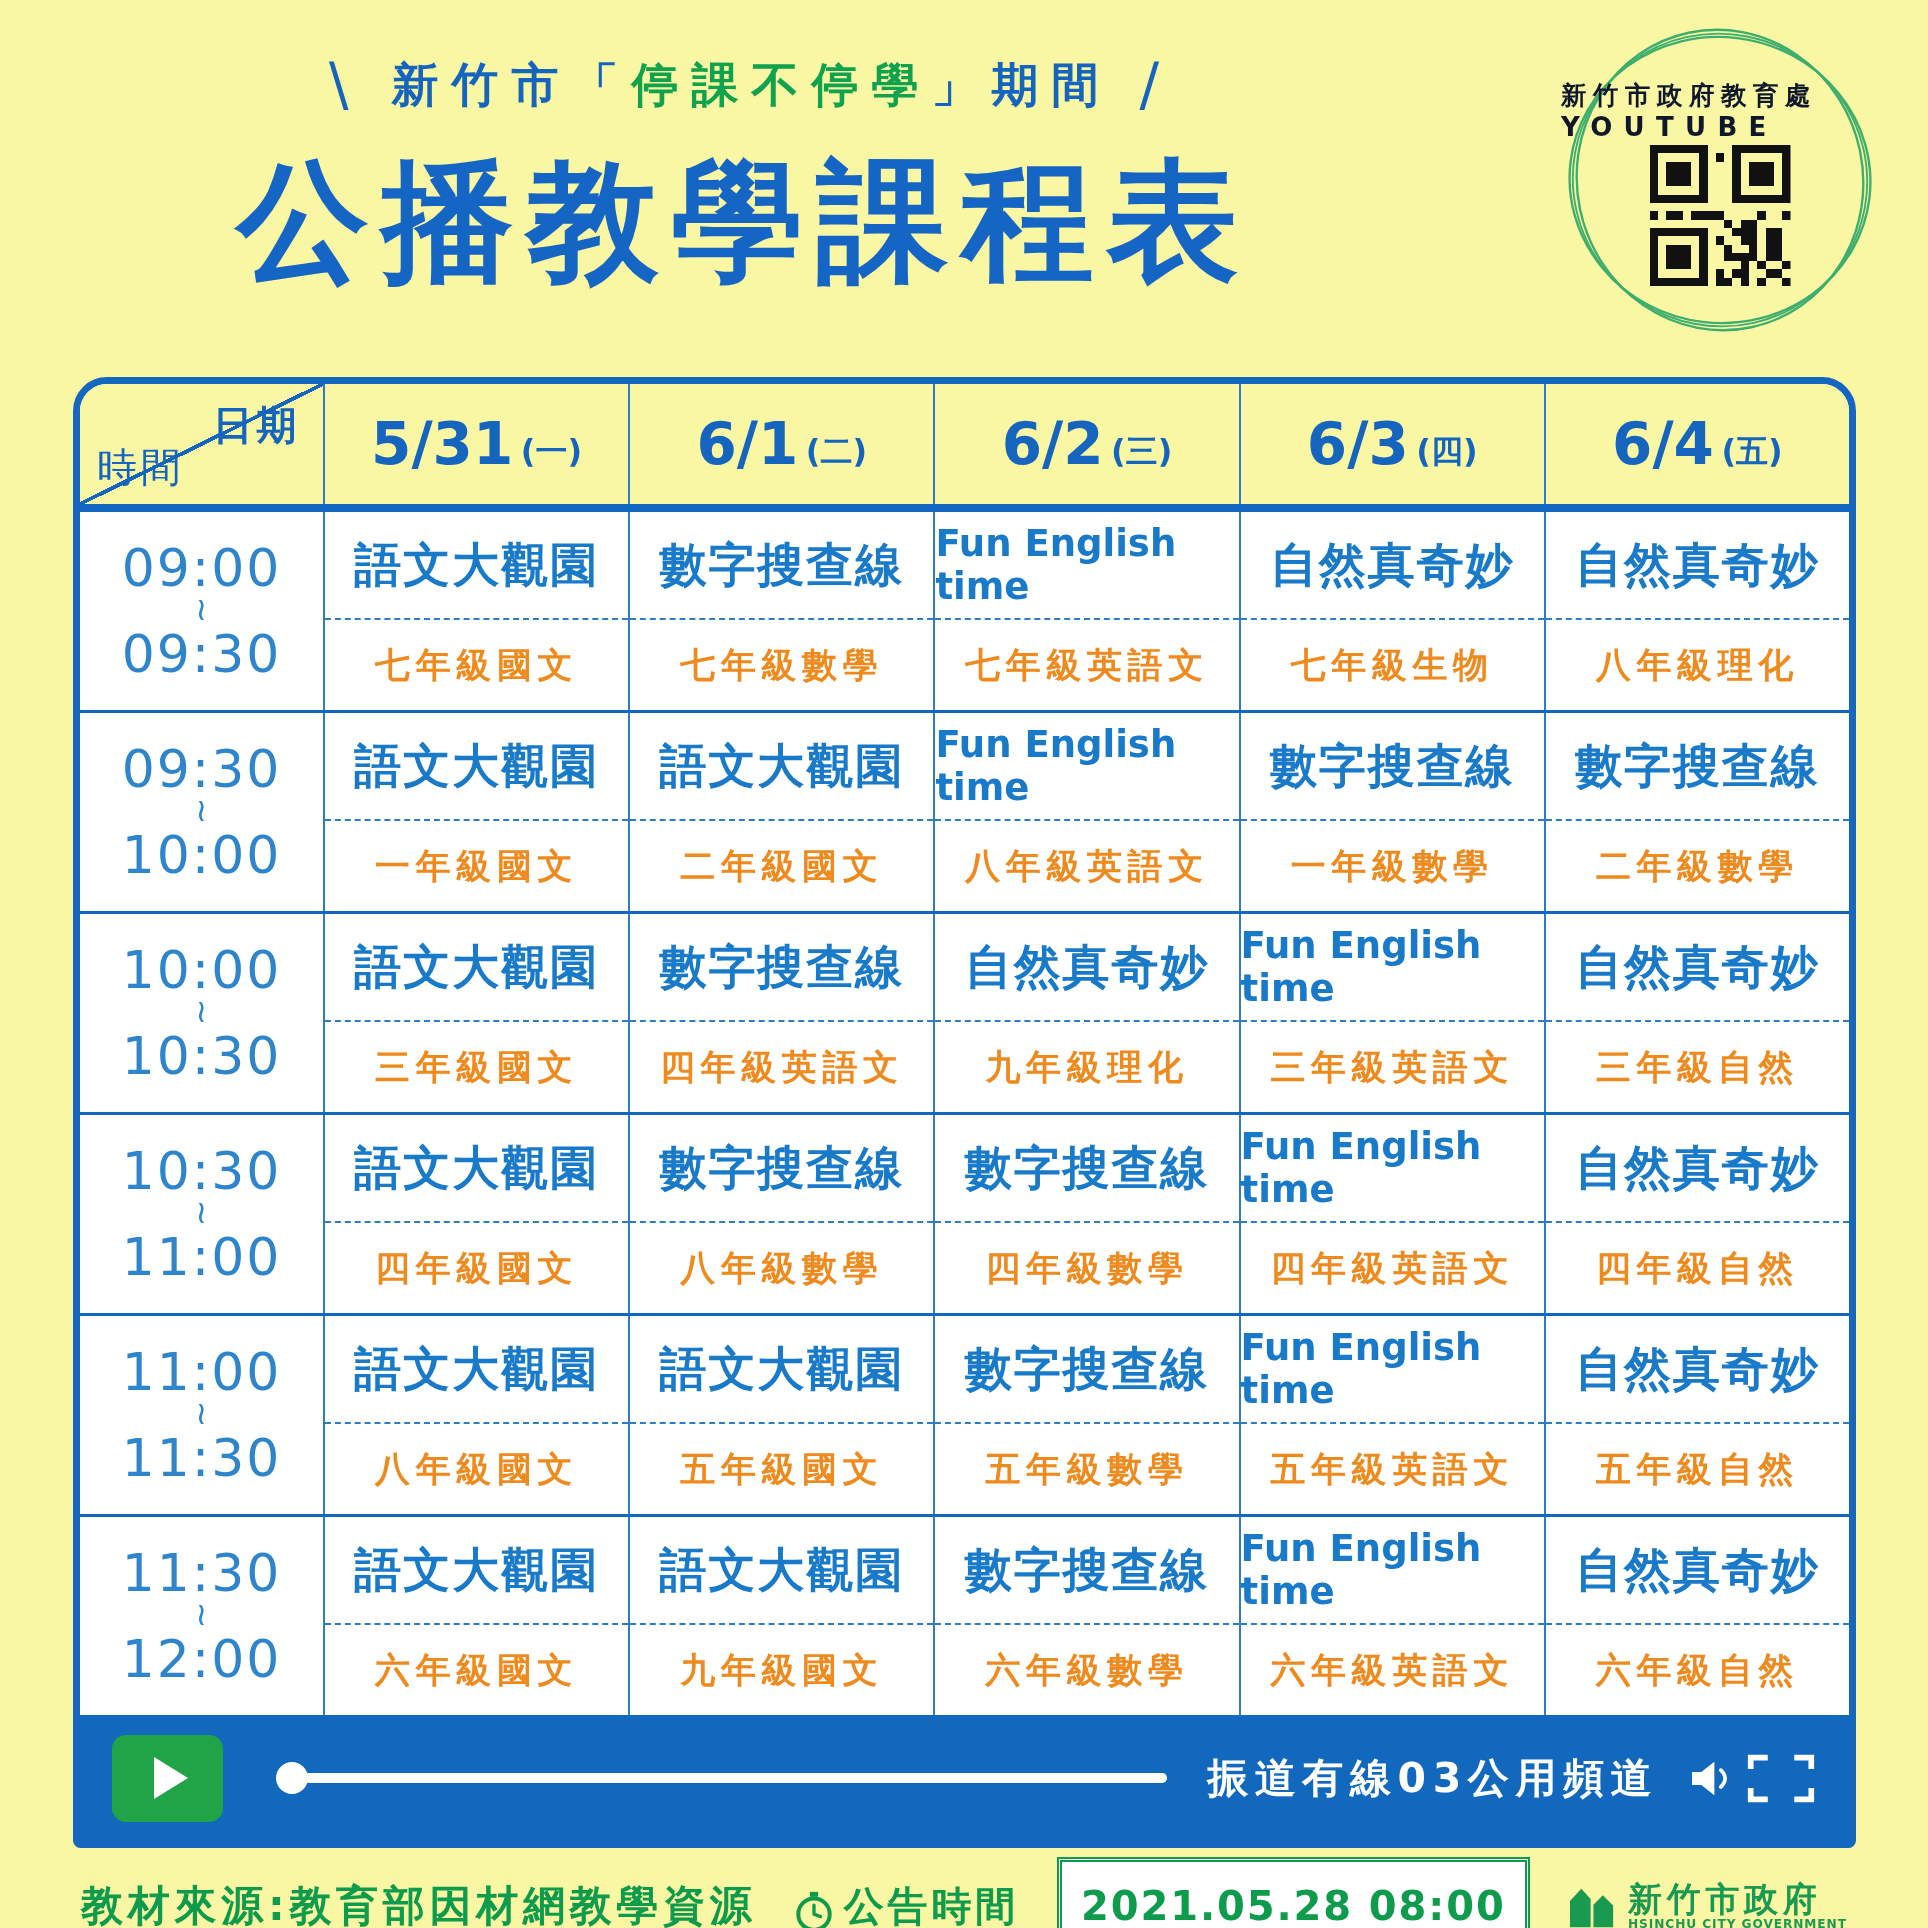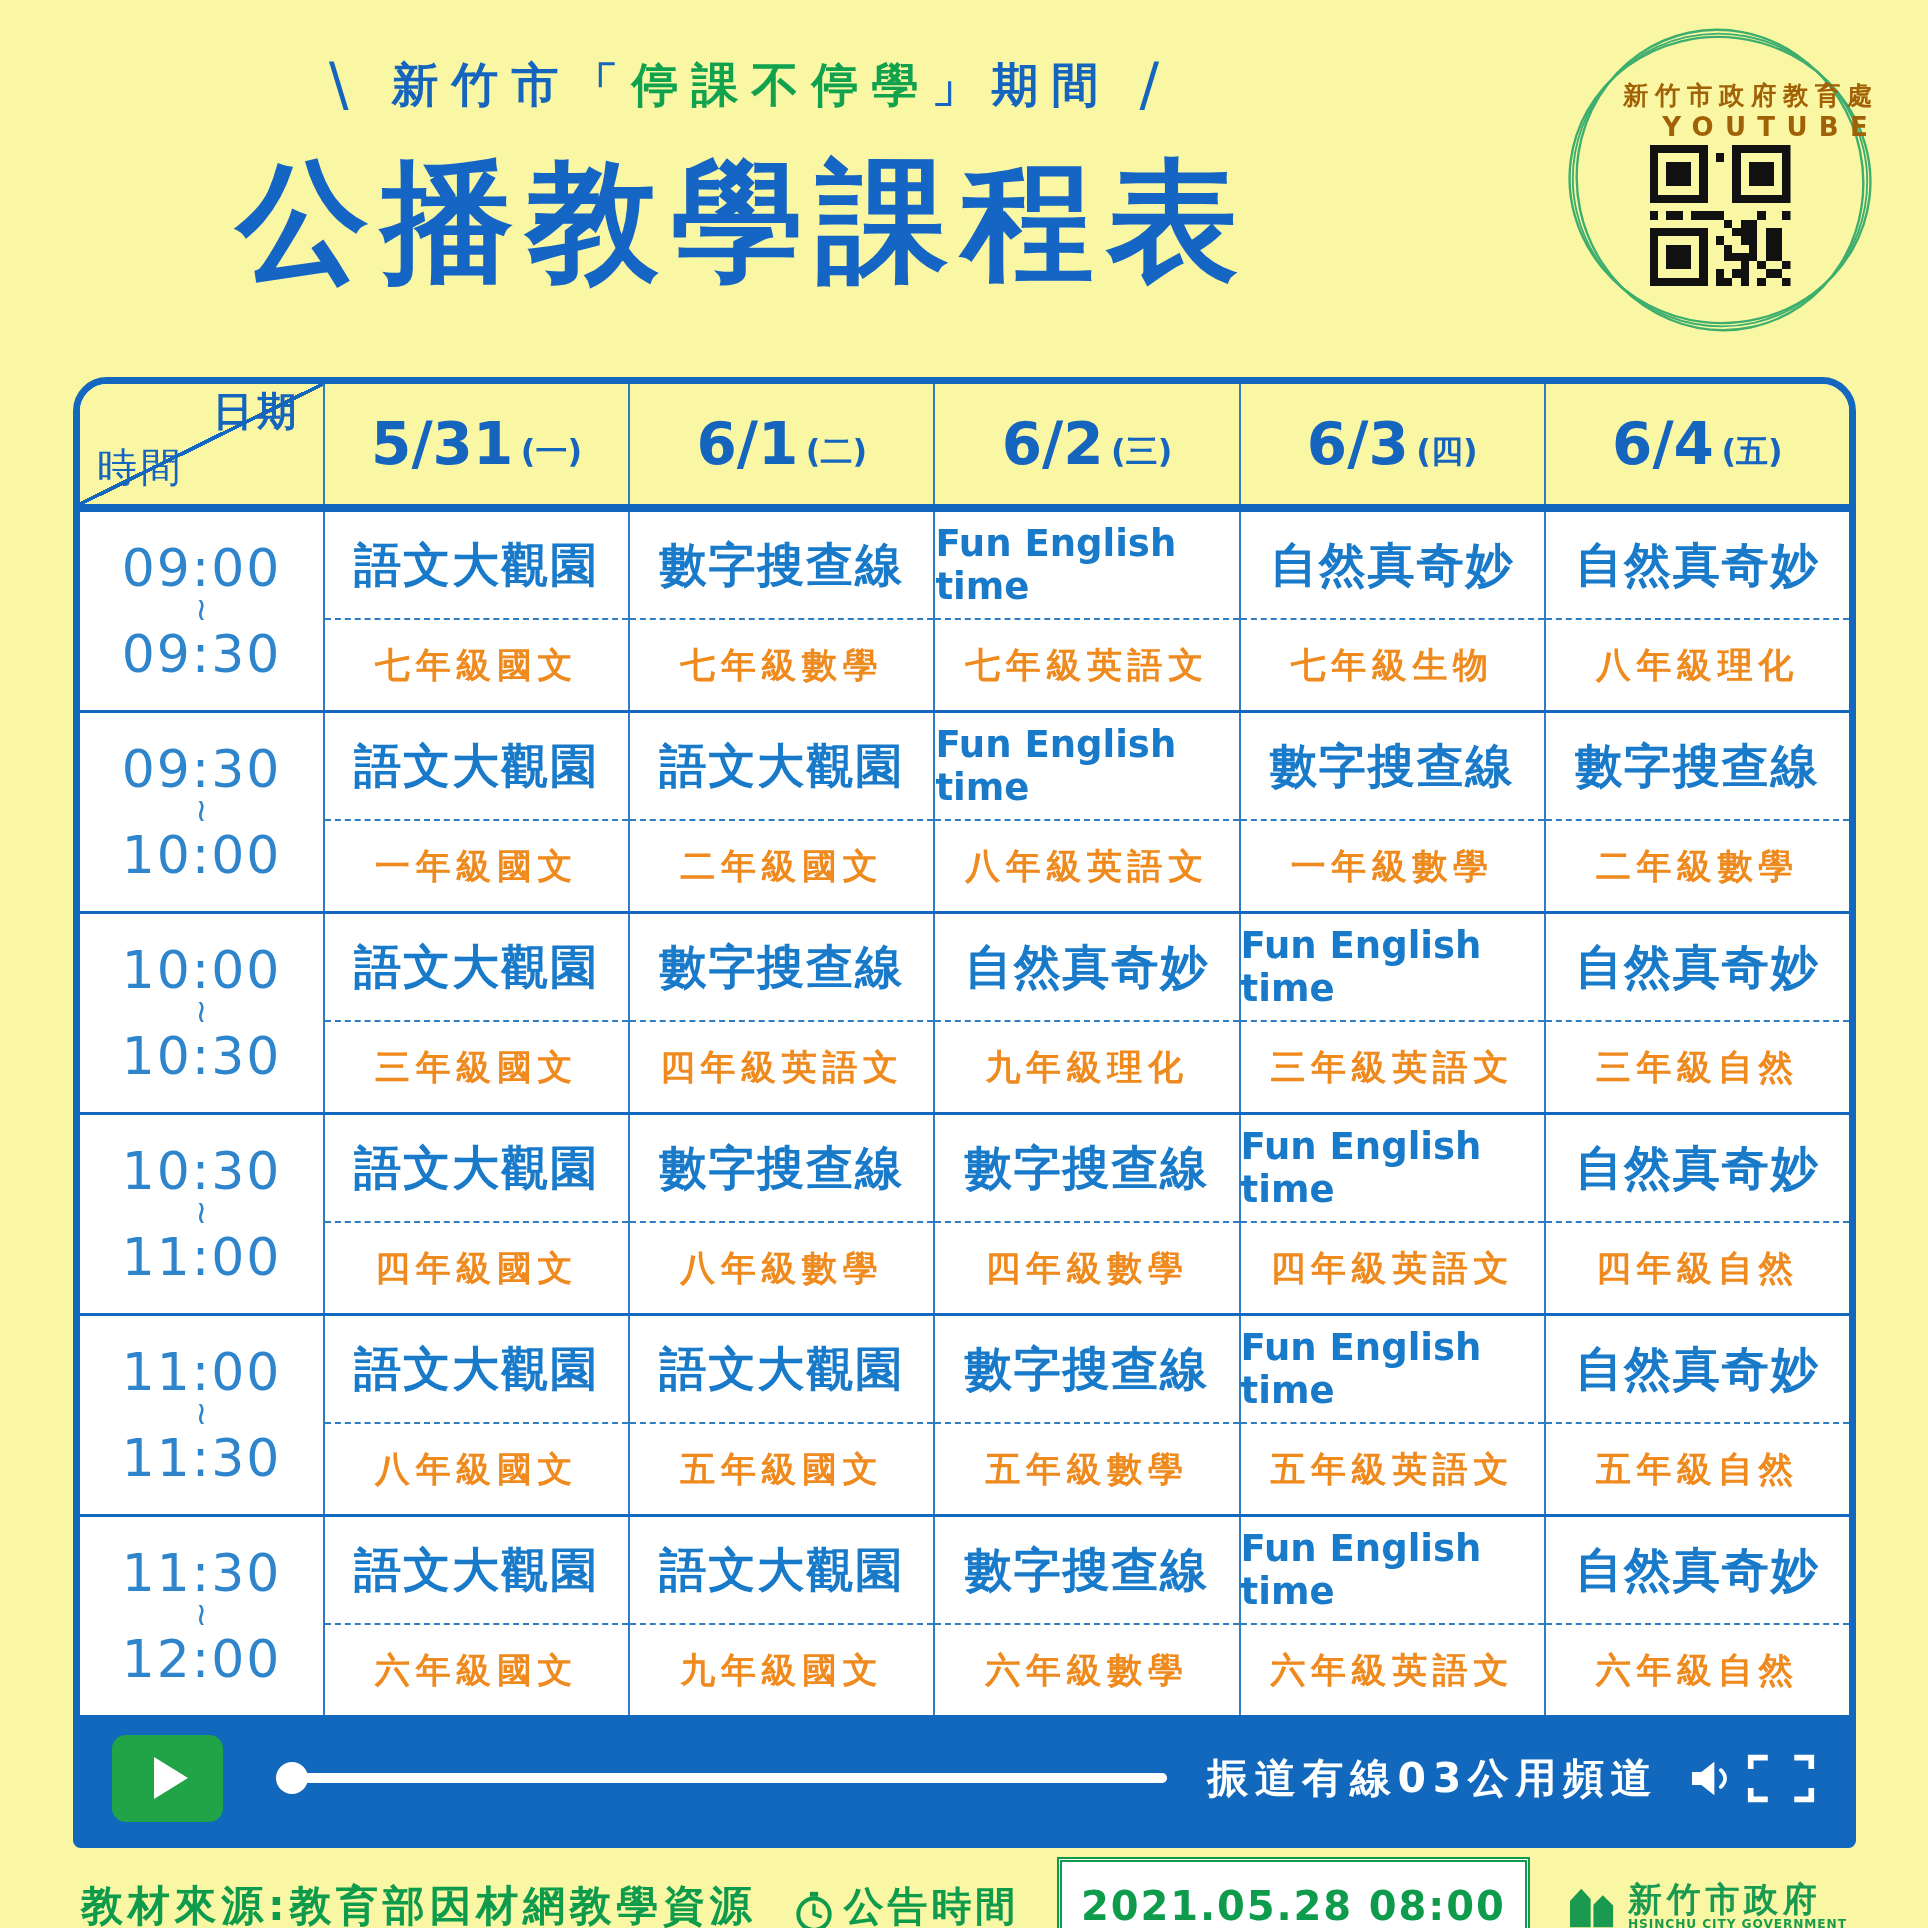--- a/index.html
+++ b/index.html
@@ -12,33 +12,33 @@
   .header{position:absolute;top:47px;left:0;width:1488px;text-align:center;}
   .subtitle{font-size:47px;font-weight:bold;color:#1565BE;letter-spacing:13px;white-space:nowrap;}
   .subtitle .green{color:#11A24E;}
   .slash{font-size:58px;font-weight:400;color:#1565BE;letter-spacing:0;position:relative;top:3.8px;}
   .slash.l{margin-right:43px;}
   .slash.r{margin-left:28px;}
   .title{margin-top:17px;font-size:132px;font-weight:900;color:#1566C4;letter-spacing:13px;white-space:nowrap;}
   
   .qr-badge{position:absolute;top:21px;right:49px;width:318px;height:318px;}
   .qr-badge svg.ring{position:absolute;left:0;top:0;}
-  .qr-line{position:absolute;width:100%;text-align:right;color:#a16207;font-weight:bold;}
+  .qr-line{position:absolute;width:100%;text-align:left;color:#0f172a;font-weight:bold;}
   .qr-line1{top:58px;font-size:25.4px;letter-spacing:6.6px;}
   .qr-line2{top:91px;font-size:26px;letter-spacing:11.3px;}
   .qr-code{position:absolute;top:124px;left:50%;transform:translateX(-50%);width:141px;height:141px;}
   
   .table-wrap{
     position:absolute;top:377px;left:73px;width:1783px;box-sizing:border-box;
     border:7.5px solid #1467BE;border-radius:34px 34px 7.5px 7.5px;overflow:hidden;background:#fff;
   }
   .thead{display:grid;grid-template-columns:243px repeat(5,1fr);height:120px;background:#F9F7A4;border-bottom:5.6px solid #1467BE;}
   .corner{position:relative;
     background-image:linear-gradient(to bottom right,transparent calc(50% - 1.9px),#1467BE calc(50% - 1.9px),#1467BE calc(50% + 1.9px),transparent calc(50% + 1.9px));}
-  .corner .c-date{position:absolute;top:0;right:22.6px;font-size:40px;font-weight:bold;color:#1565BE;letter-spacing:3.8px;}
+  .corner .c-date{position:absolute;top:14px;right:22.6px;font-size:40px;font-weight:bold;color:#1565BE;letter-spacing:3.8px;}
   .corner .c-time{position:absolute;bottom:9.4px;left:17px;font-size:40px;font-weight:normal;color:#1565BE;letter-spacing:3.8px;}
   .dcell{display:flex;align-items:center;justify-content:center;color:#1565BE;border-left:2.8px solid #2E7CC4;}
   .d-date{font-size:58px;font-weight:900;}
   .d-day{font-size:32px;font-weight:bold;margin-left:7.5px;margin-top:15px;}
   .trow{display:grid;grid-template-columns:243px repeat(5,1fr);height:198px;border-top:3.8px solid #1467BE;}
   .trow:first-of-type{border-top:0;}
   .time-cell{display:flex;flex-direction:column;align-items:center;justify-content:center;color:#2E85CB;font-size:52px;font-weight:400;letter-spacing:1.9px;}
   .tilde{transform:rotate(90deg);font-size:32px;line-height:0.8;margin:0;}
   .cell{border-left:2.8px solid #2E7CC4;display:flex;flex-direction:column;}
   .course{flex:1.18;display:flex;align-items:center;justify-content:center;color:#187AC8;font-size:47px;font-weight:900;letter-spacing:1.9px;border-bottom:2.8px dashed #2E7CC4;}

